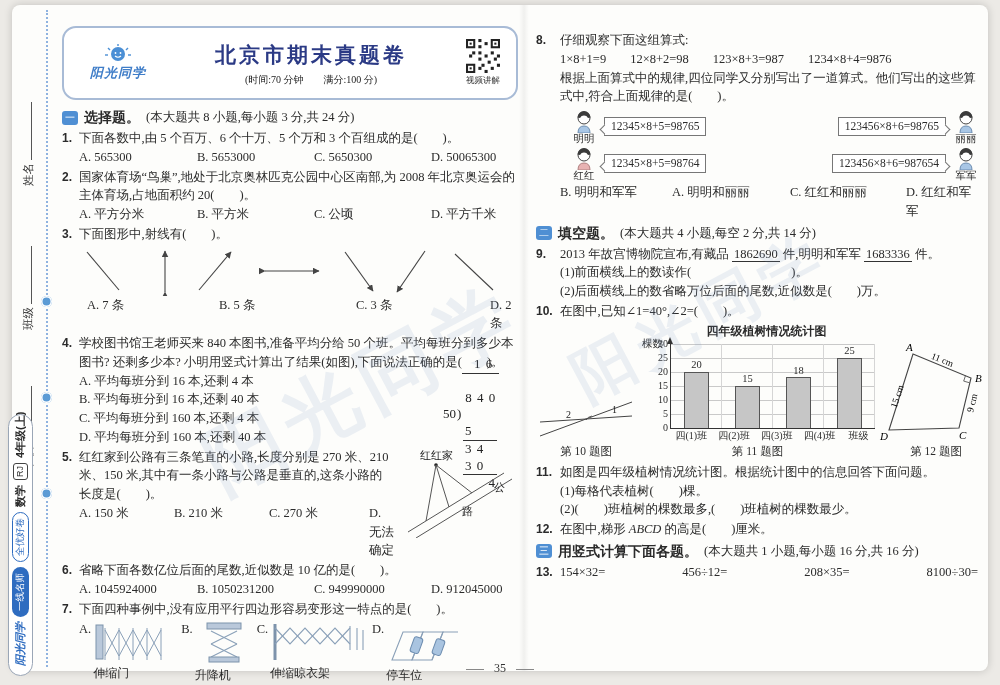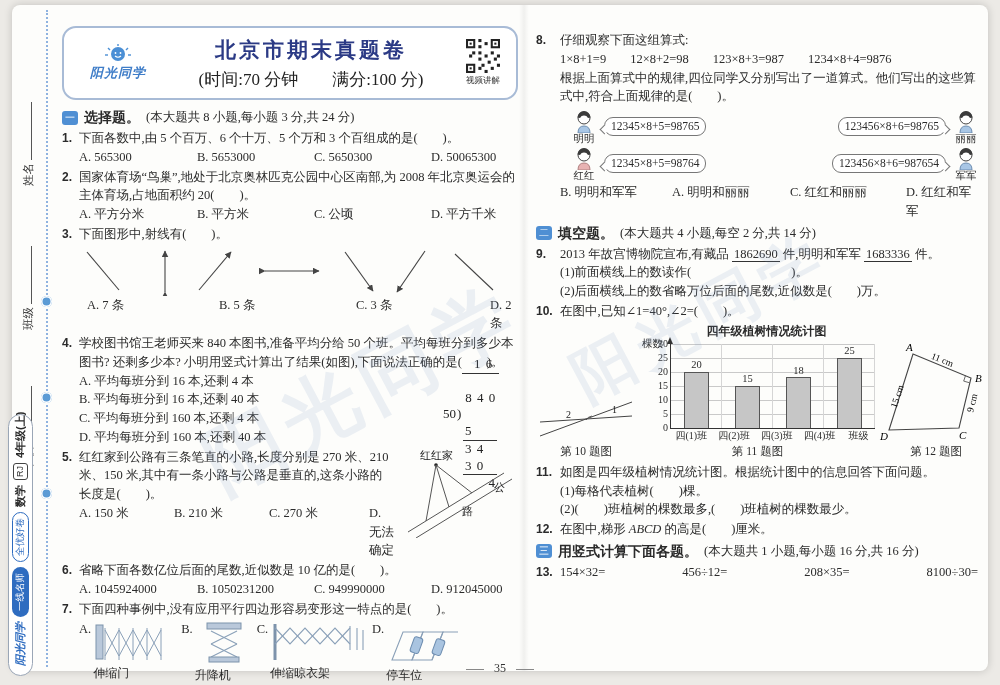--- a/index.html
+++ b/index.html
@@ -24,21 +24,21 @@
   
   .page{position:absolute;top:26px;}
   .page-left{left:62px;width:456px;}
   .page-right{left:536px;width:446px;top:30px;}
   
   .hdr{border:2px solid #a8bbd6;border-radius:14px;height:64px;display:flex;align-items:center;padding:3px 10px;margin-bottom:7px;background:#fff;}
   .logo{width:88px;text-align:center;}
   .logo-text{font-family:"Liberation Sans",sans-serif;font-weight:bold;font-style:italic;color:#3f7dc8;font-size:13px;letter-spacing:1px;}
   .hdr-mid{flex:1;text-align:center;}
   .hdr-title{font-family:"Liberation Sans","DejaVu Sans",sans-serif;font-weight:bold;font-size:21px;color:#2b3a85;letter-spacing:3px;}
-  .hdr-sub{font-size:17px;margin-top:1px;color:#222;}
+  .hdr-sub{font-size:10px;margin-top:1px;color:#222;}
   .qrbox{width:46px;text-align:center;}
   .qrcap{font-size:8.5px;color:#333;margin-top:1px;}
   
   .sec{display:flex;align-items:center;gap:6px;font-weight:bold;margin:2px 0 1px;}
   .sec .num{flex:0 0 auto;width:16px;height:14px;background:#4f8fd3;color:#fff;font-size:10px;line-height:14px;text-align:center;border-radius:3px;font-weight:normal;}
   .sec .st{font-family:"Liberation Sans","DejaVu Sans",sans-serif;font-size:14px;}
   .sec .sm{font-weight:normal;font-size:12.5px;}
   .q{position:relative;padding-left:17px;margin:1px 0;}
   .qr24{padding-left:24px;}
   .qno{position:absolute;left:0;top:0;font-weight:bold;font-family:"Liberation Sans",sans-serif;font-size:12px;}
@@ -66,21 +66,21 @@
   .case{display:flex;gap:2px;align-items:flex-start;}
   .case .col{display:flex;flex-direction:column;align-items:flex-start;}
   .case .cap{font-size:12px;margin-top:0;}
   
   .formulas{display:flex;gap:24px;padding-left:17px;}
   .kids{display:grid;grid-template-columns:1fr 1fr;gap:1px 14px;margin:3px 0 2px 8px;}
   .krow{display:flex;align-items:center;gap:4px;}
   .krow.right{justify-content:flex-end;}
   .kid{display:flex;flex-direction:column;align-items:center;width:32px;}
   .kname{font-size:10.5px;line-height:1.1;}
-  .bubble{border:1px solid #777;border-radius:9px;padding:0 6px;font-size:11.5px;position:relative;background:#fff;white-space:nowrap;}
+  .bubble{border:1px solid #777;border-radius:0;padding:0 6px;font-size:11.5px;position:relative;background:#fff;white-space:nowrap;}
   .bubble.bl::before{content:"";position:absolute;left:-4px;top:8px;width:6px;height:6px;background:#fff;border-left:1px solid #777;border-bottom:1px solid #777;transform:rotate(45deg);}
   .bubble.br::before{content:"";position:absolute;right:-4px;top:8px;width:6px;height:6px;background:#fff;border-right:1px solid #777;border-top:1px solid #777;transform:rotate(45deg);}
   .opts-q8{display:grid;grid-template-columns:112px 118px 116px 1fr;padding-left:17px;}
   
   .ul{border-bottom:1px solid #333;padding:0 2px;margin-top:28px;}
   
   .figrow{display:flex;align-items:flex-end;gap:4px;margin:1px 0 3px;}
   .figcap{font-size:11.5px;text-align:center;margin-top:1px;}
   .fig10{width:100px;}
   .chartbox{width:254px;position:relative;}

